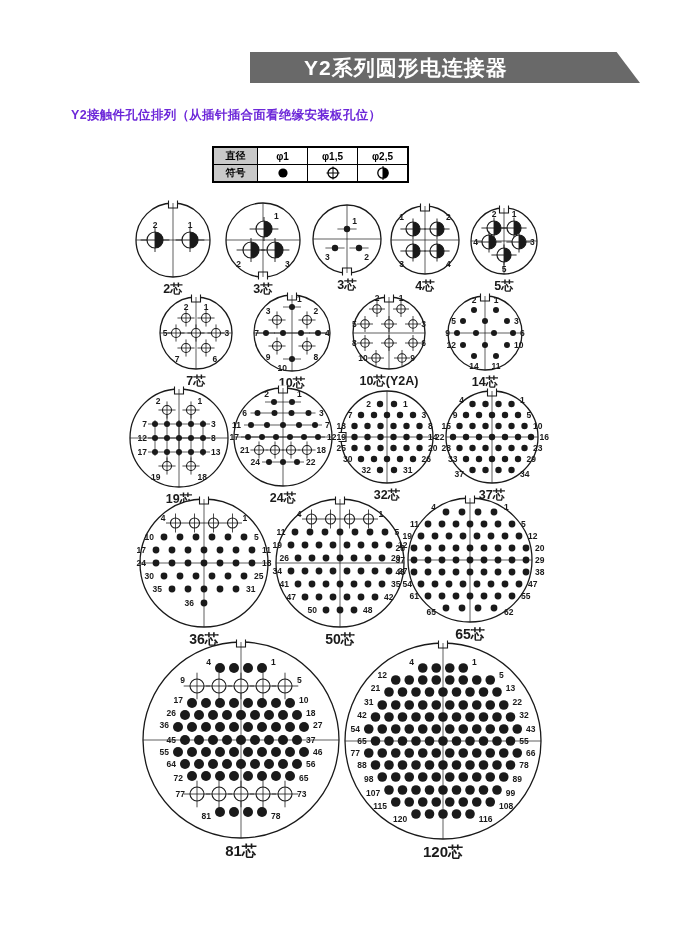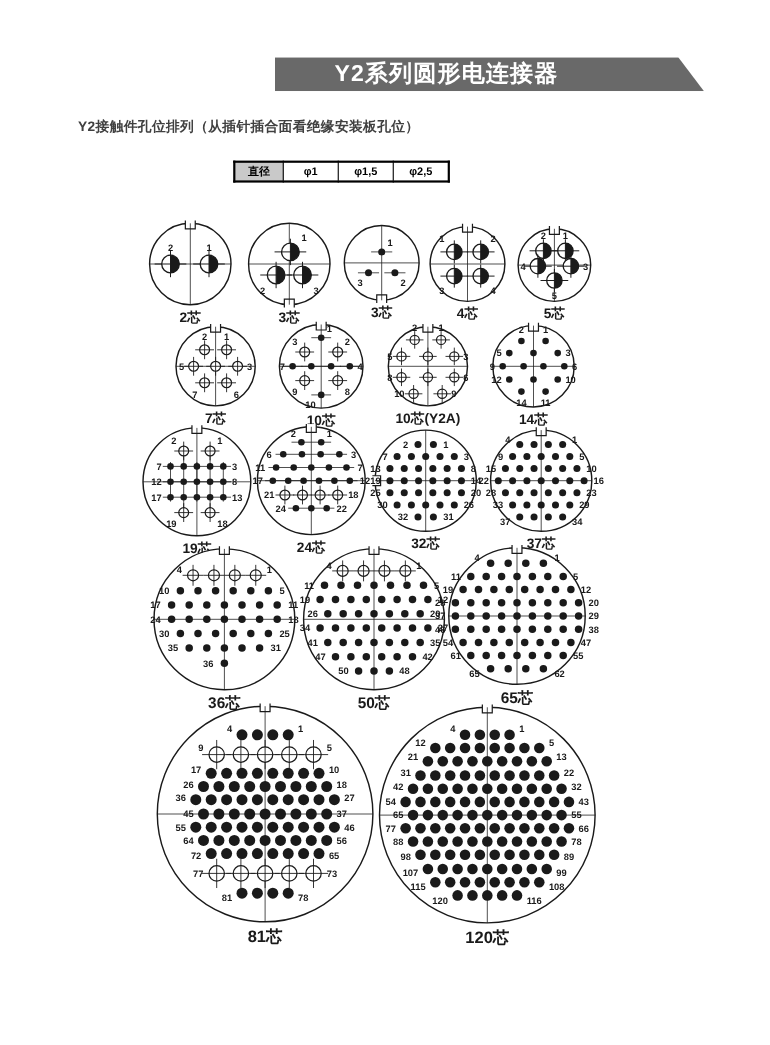--- a/index.html
+++ b/index.html
@@ -3,21 +3,21 @@
 <meta charset="utf-8">
 <style>
   html,body{margin:0;padding:0;background:#fff;}
   .page{position:relative;width:700px;height:950px;background:#ffffff;overflow:hidden;
         font-family:"Liberation Sans", sans-serif;}
   #diagram-svg{position:absolute;left:0;top:0;}
   .banner{position:absolute;left:250px;top:52px;width:390px;height:31px;
           clip-path:polygon(0 0, 94% 0, 100% 100%, 0 100%);}
   .banner-title{position:absolute;left:26px;top:0;line-height:31px;
           font-weight:bold;font-size:21px;letter-spacing:1px;white-space:nowrap;margin-left:28px;}
-  .subtitle{position:absolute;left:71px;top:107px;font-size:12.5px;font-weight:bold;color:#404040;
+  .subtitle{position:absolute;left:71px;top:107px;font-size:12.5px;font-weight:bold;color:#6d28d9;
           letter-spacing:0.3px;white-space:nowrap;}
   table.legend{position:absolute;left:212px;top:146px;border-collapse:collapse;border:2px solid #000;padding-left:30px;}
   table.legend td{border:1px solid #000;text-align:center;vertical-align:middle;
           font-size:10px;font-weight:bold;height:16px;padding:0;color:#000;}
   td.hd{width:43px;}
   td.val{width:49px;}
   td.sym svg{display:block;margin:0 auto;}
 </style>
 </head>
 <body>
@@ -1052,15 +1052,37 @@
   <div class="subtitle">Y2接触件孔位排列（从插针插合面看绝缘安装板孔位）</div>
 
   <table class="legend">
     <tbody>
         <tr>
       <td class="hd" id="hd1" style="background: rgb(201, 201, 201);">直径</td>
       <td class="val">φ1</td>
       <td class="val">φ1,5</td>
       <td class="val">φ2,5</td>
     </tr>
+    <tr>
+      <td class="hd" id="hd2" style="background: rgb(201, 201, 201);">符号</td>
+      <td class="val sym">
+        <svg width="16" height="16">
+          <circle cx="8" cy="8" r="4.6" fill="#000"></circle>
+        </svg>
+      </td>
+      <td class="val sym">
+        <svg width="16" height="16">
+          <circle cx="8" cy="8" r="5" fill="#fff" stroke="#000" stroke-width="1.3"></circle>
+          <line x1="1.5" y1="8" x2="14.5" y2="8" stroke="#000" stroke-width="1"></line>
+          <line x1="8" y1="1.5" x2="8" y2="14.5" stroke="#000" stroke-width="1"></line>
+        </svg>
+      </td>
+      <td class="val sym">
+        <svg width="16" height="16">
+          <circle cx="8" cy="8" r="5.2" fill="#fff" stroke="#000" stroke-width="1.3"></circle>
+          <path d="M 8 2.8 A 5.2 5.2 0 0 1 8 13.2 Z" fill="#000"></path>
+          <line x1="8" y1="1" x2="8" y2="15" stroke="#000" stroke-width="1"></line>
+        </svg>
+      </td>
+    </tr>
   </tbody>
     </table>
 </div>
 
 </body></html>

